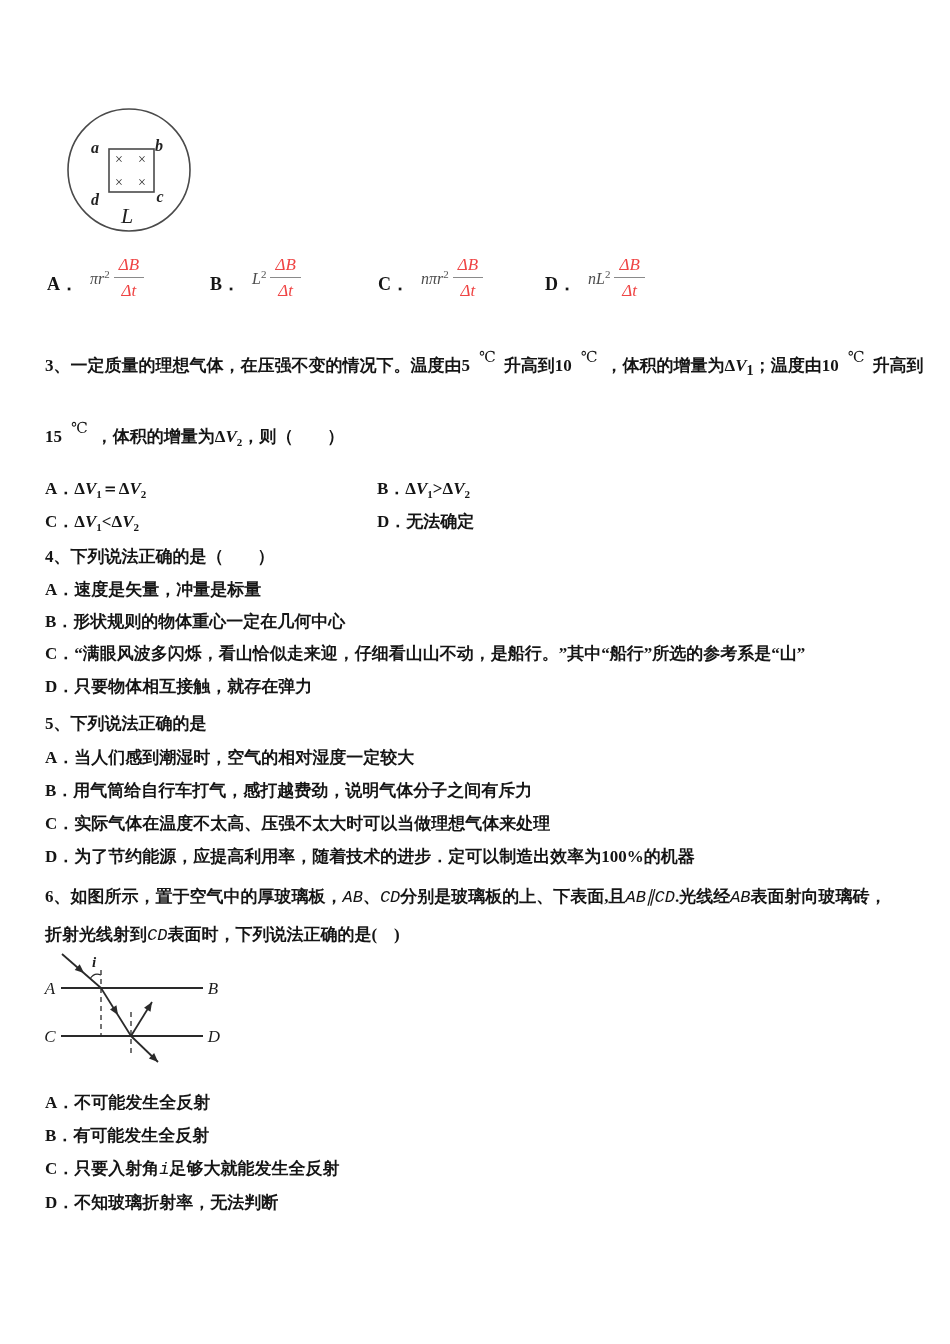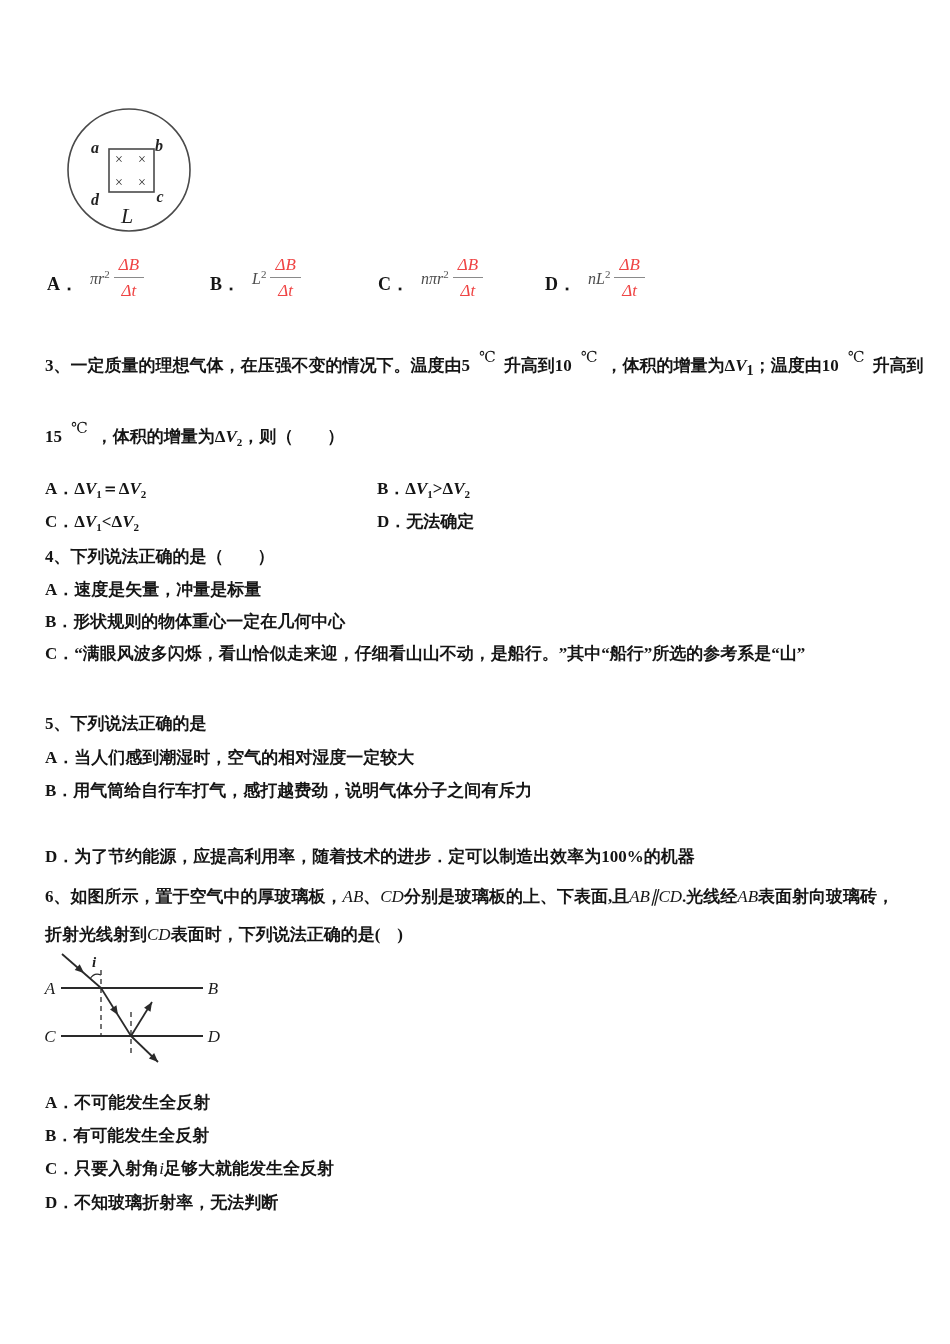--- a/index.html
+++ b/index.html
@@ -6,21 +6,21 @@
   .page {
     position:relative; width:950px; height:1344px; background:#ffffff;
     font-family:"Liberation Serif", serif; color:#151515; overflow:hidden;
   }
   .line {
     position:absolute; left:45px; white-space:nowrap;
     font-size:17px; line-height:22px;
   }
   .cn { font-weight:700; font-family:"Liberation Serif", serif;text-align:center; }
   .letter { font-weight:700; font-family:"Liberation Serif", serif; }
-  .it { font-style:italic; font-weight:400; font-family:Liberation Serif, serif; }
+  .it { font-style:italic; font-weight:400; font-family:Liberation Mono, monospace; }
   .math { font-weight:700; font-family:"Liberation Serif", serif;text-align:center; }
   .math i { font-style:italic; }
   .math sub, .mline sub { font-size:11px; font-weight:700; }
   .degc {
     display:inline-block; transform:translateY(-9px);
     font-size:15px; font-weight:400; margin:0 8px 0 9px;
     font-family:"DejaVu Serif", serif;
   }
   
   .fopt { position:absolute; top:254px; display:flex; align-items:flex-end; }
@@ -97,24 +97,26 @@
 
   <div class="line" style="top:478px"><span class="letter">A．</span><span class="math"><span>Δ</span><i>V</i><sub>1</sub><span>＝Δ</span><i>V</i><sub>2</sub></span></div>
   <div class="line" style="top:478px; left:377px"><span class="letter">B．</span><span class="math"><span>Δ</span><i>V</i><sub>1</sub><span>&gt;Δ</span><i>V</i><sub>2</sub></span></div>
   <div class="line" style="top:511px"><span class="letter">C．</span><span class="math"><span>Δ</span><i>V</i><sub>1</sub><span>&lt;Δ</span><i>V</i><sub>2</sub></span></div>
   <div class="line" style="top:511px; left:377px"><span class="letter">D．</span><span class="cn">无法确定</span></div>
 
   <div class="line cn" style="top:546px">4、下列说法正确的是（　　）</div>
   <div class="line" style="top:579px"><span class="letter">A．</span><span class="cn">速度是矢量，冲量是标量</span></div>
   <div class="line" style="top:643px"><span class="letter">C．</span><span class="cn">“满眼风波多闪烁，看山恰似走来迎，仔细看山山不动，是船行。”其中“船行”所选的参考系是“山”</span></div>
   <div class="line" style="top:611px"><span class="letter">B．</span><span class="cn">形状规则的物体重心一定在几何中心</span></div>
+  <div class="line" style="top:676px"><span class="letter">D．</span><span class="cn">只要物体相互接触，就存在弹力</span></div>
 
   <div class="line cn" style="top:713px">5、下列说法正确的是</div>
   <div class="line" style="top:747px"><span class="letter">A．</span><span class="cn">当人们感到潮湿时，空气的相对湿度一定较大</span></div>
   <div class="line" style="top:780px"><span class="letter">B．</span><span class="cn">用气筒给自行车打气，感打越费劲，说明气体分子之间有斥力</span></div>
+  <div class="line" style="top:813px"><span class="letter">C．</span><span class="cn">实际气体在温度不太高、压强不太大时可以当做理想气体来处理</span></div>
   <div class="line" style="top:846px"><span class="letter">D．</span><span class="cn">为了节约能源，应提高利用率，随着技术的进步．定可以制造出效率为100%的机器</span></div>
 
   <div class="line cn" style="top:886px"><span>6、如图所示，置于空气中的厚玻璃板，</span><span class="it">AB</span><span>、</span><span class="it">CD</span><span>分别是玻璃板的上、下表面,且</span><span class="it">AB∥CD</span><span>.光线经</span><span class="it">AB</span><span>表面射向玻璃砖，</span></div>
   <div class="line cn" style="top:924px"><span>折射光线射到</span><span class="it">CD</span><span>表面时，下列说法正确的是(　)</span></div>
 
   <svg style="position:absolute; left:28px; top:948px;" width="215" height="132" viewBox="0 0 215 132">
 
     <line x1="33" y1="40" x2="175" y2="40" stroke="#2a2a2a" stroke-width="2"></line>
     <line x1="33" y1="88" x2="175" y2="88" stroke="#2a2a2a" stroke-width="2"></line>
 

